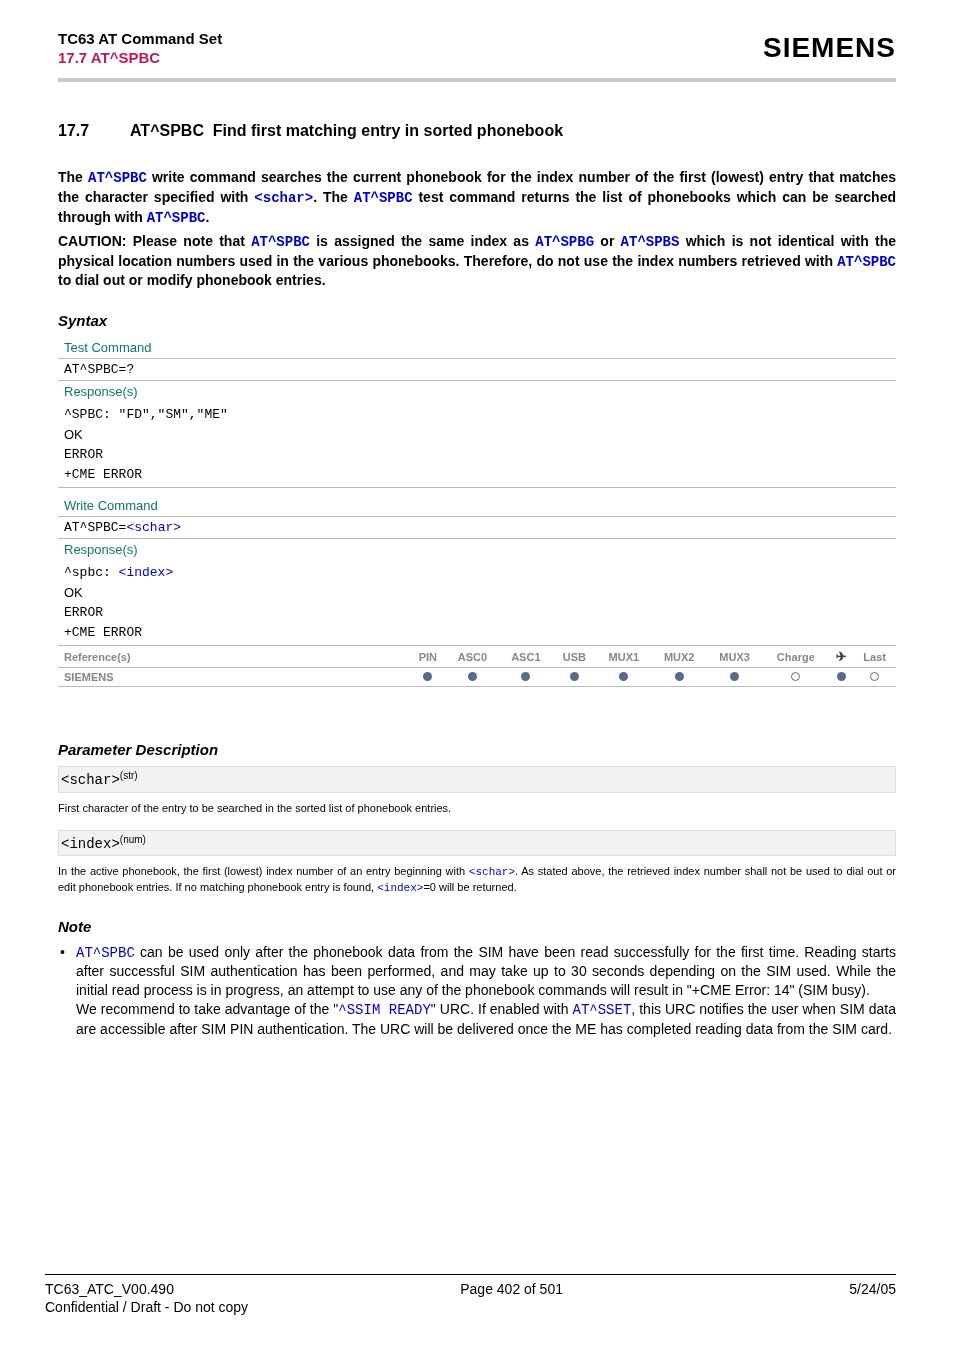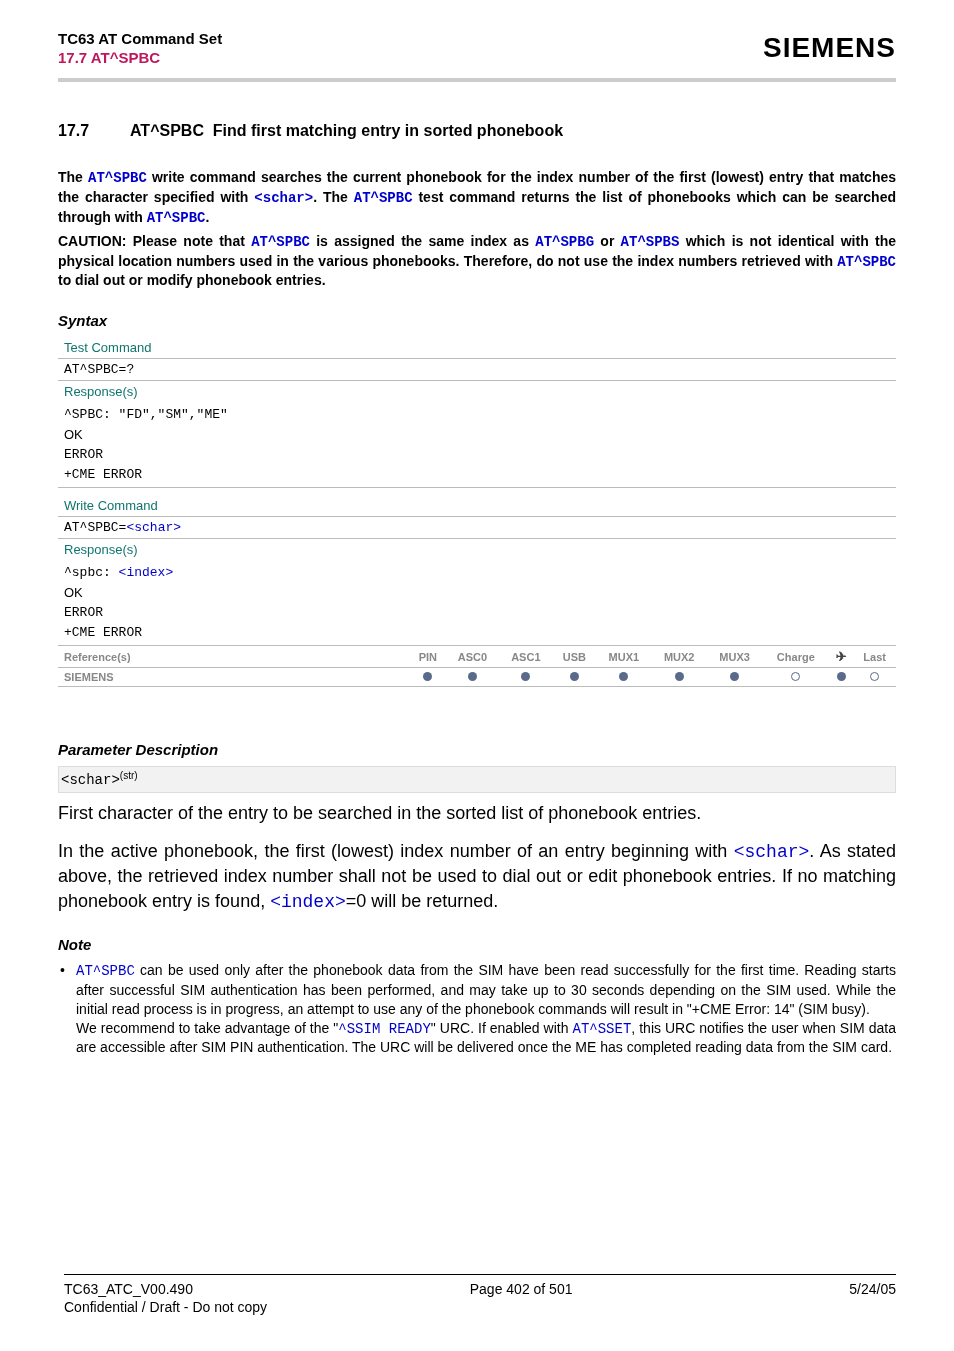--- a/index.html
+++ b/index.html
@@ -103,21 +103,21 @@
     .param-box {
       background: #f2f2f2;
       border: 1px solid #ddd;
       padding: 3px 2px;
       margin-top: 6px;
       font-size: 13px;
     }
     .param-box .mono { font-size: 14px; }
     .sup { font-size: 10px; vertical-align: super; }
     .param-desc {
-      font-size: 18px;
+      font-size: 11px;
       line-height: 1.35;
       margin: 8px 0 14px 0;
       text-align: justify;
     }
     .note-list {
       list-style: none;
       padding-left: 0;
       margin-top: 6px;
     }
     .note-list li {
@@ -129,21 +129,21 @@
     }
     .note-list li::before {
       content: "•";
       position: absolute;
       left: 2px;
       top: 0;
     }
     .footer {
       position: absolute;
       bottom: 36px;
-      left: 64px;
+      left: 45px;
       right: 58px;
     }
     .footer-line {
       height: 1px;
       background: #000;
       margin-bottom: 6px;
     }
     .footer-row {
       display: flex;
       justify-content: space-between;
@@ -259,20 +259,23 @@
   </tbody>
     </table>
 
   <div class="subheading" style="margin-top:54px">Parameter Description</div>
 
   <div class="param-box">
     <span class="mono">&lt;schar&gt;</span><span class="sup">(str)</span>
   </div>
   <p class="param-desc">First character of the entry to be searched in the sorted list of phonebook entries.</p>
 
+  <div class="param-box">
+    <span class="mono">&lt;index&gt;</span><span class="sup">(num)</span>
+  </div>
   <p class="param-desc">
     <span>In the active phonebook, the first (lowest) index number of an entry beginning with </span><span class="link">&lt;schar&gt;</span><span>. As stated above, the retrieved index number shall not be used to dial out or edit phonebook entries. If no matching phonebook entry is found, </span><span class="link">&lt;index&gt;</span><span>=0 will be returned.</span>
   </p>
 
   <div class="subheading">Note</div>
   <ul class="note-list">
     <li>
       <span class="link">AT^SPBC</span><span> can be used only after the phonebook data from the SIM have been read successfully for the first time. Reading starts after successful SIM authentication has been performed, and may take up to 30 seconds depending on the SIM used. While the initial read process is in progress, an attempt to use any of the phonebook commands will result in "+CME Error: 14" (SIM busy).</span><br>
       <span>We recommend to take advantage of the "</span><span class="link">^SSIM READY</span><span>" URC. If enabled with </span><span class="link">AT^SSET</span><span>, this URC notifies the user when SIM data are accessible after SIM PIN authentication. The URC will be delivered once the ME has completed reading data from the SIM card.</span>
     </li>

